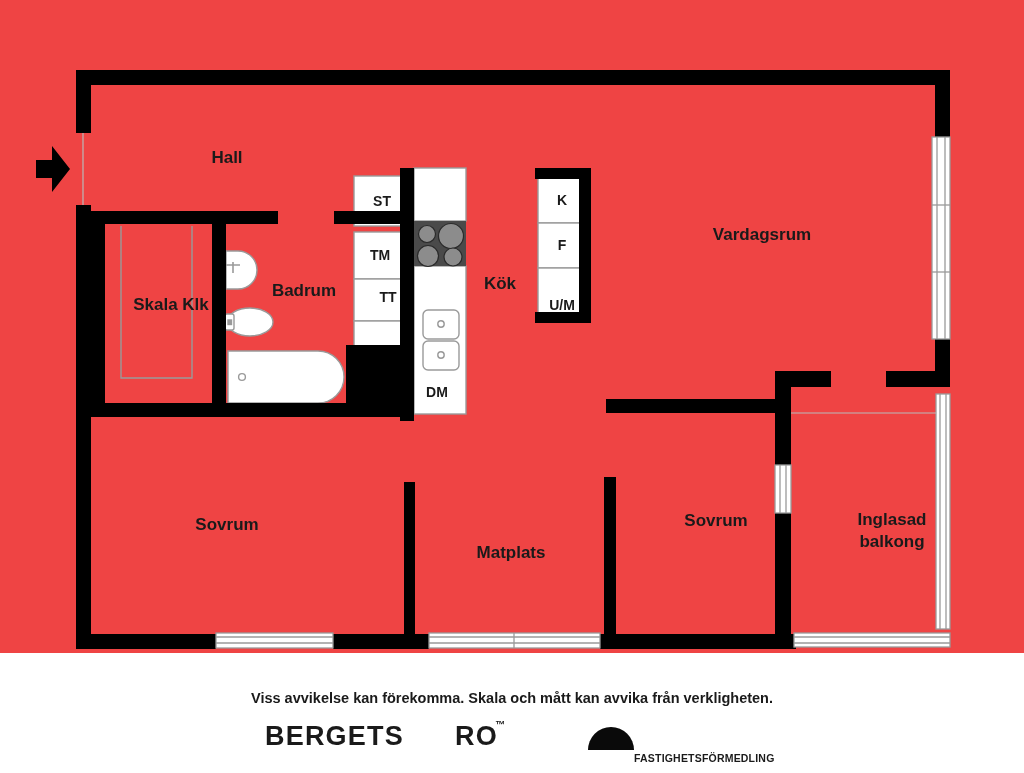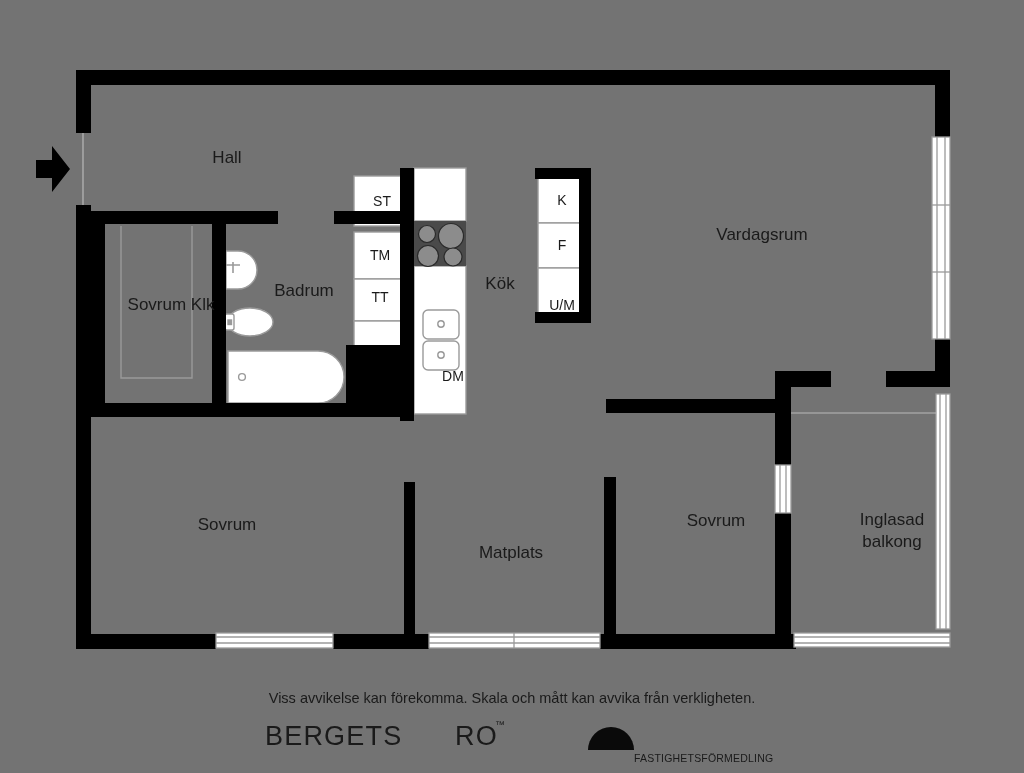--- a/index.html
+++ b/index.html
@@ -10,22 +10,23 @@
   body {
     width: 1024px;
     height: 773px;
     font-family: "Liberation Sans", sans-serif;
     color: #1a1a1a;
     overflow: hidden;
   }
   #page {
     position: relative;
     width: 1024px;
-    height: 773px;
-    background: #737373;
+    height: 653px;
+    background: #ef4444;
+    font-weight: bold;
   }
   #floorplan {
     position: absolute;
     left: 0;
     top: 0;
     width: 1024px;
     height: 680px;
   }
   
   .room-label {
@@ -261,34 +262,34 @@
       <line x1="83" y1="133" x2="83" y2="205"></line>
       <line x1="791" y1="413" x2="936" y2="413"></line>
     </g>
 
     <g>
       <path d="M36,160 L52,160 L52,146 L70,169 L52,192 L52,178 L36,178 Z" fill="#000000"></path>
     </g>
   </svg>
 
   <div class="room-label" style="left:227px; top:158px;">Hall</div>
-  <div class="room-label" style="left:171px; top:305px;">Sovrum Klk</div>
+  <div class="room-label" style="left:171px; top:305px;">Skala Klk</div>
   <div class="room-label" style="left:304px; top:291px;text-align:right;">Badrum</div>
   <div class="room-label" style="left:500px; top:284px;">Kök</div>
   <div class="room-label" style="left:762px; top:235px;">Vardagsrum</div>
   <div class="room-label" style="left:227px; top:525px;">Sovrum</div>
   <div class="room-label" style="left:511px; top:553px;">Matplats</div>
   <div class="room-label" style="left:716px; top:521px;">Sovrum</div>
   <div class="room-label" style="left:892px; top:531px;">Inglasad
 balkong</div>
 
   <div class="appliance-label" style="left:382px; top:201px;">ST</div>
   <div class="appliance-label" style="left:380px; top:255px;text-align:right;">TM</div>
-  <div class="appliance-label" style="left:380px; top:297px;">TT</div>
-  <div class="appliance-label" style="left:437px; top:376px;margin-left:16px;">DM</div>
+  <div class="appliance-label" style="left:388px; top:297px;">TT</div>
+  <div class="appliance-label" style="left:437px; top:392px;">DM</div>
   <div class="appliance-label" style="left:562px; top:200px;">K</div>
   <div class="appliance-label" style="left:562px; top:245px;">F</div>
   <div class="appliance-label" style="left:562px; top:305px;">U/M</div>
 
   <div id="footer">
     <div id="disclaimer">Viss avvikelse kan förekomma. Skala och mått kan avvika från verkligheten.</div>
     <div id="brandrow">
       <div class="brand-word" id="brand-bergets">BERGETS</div>
       <div class="brand-word" id="brand-ro">RO</div>
       <div id="brand-tm">™</div>

